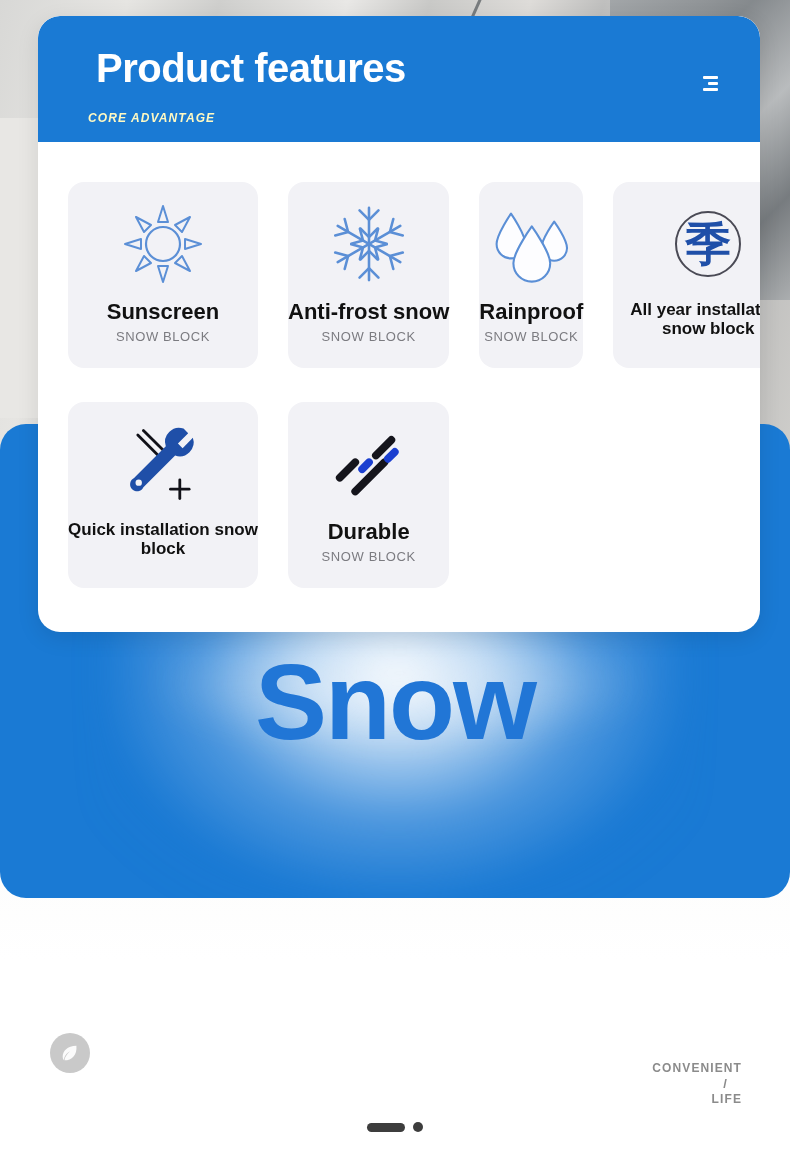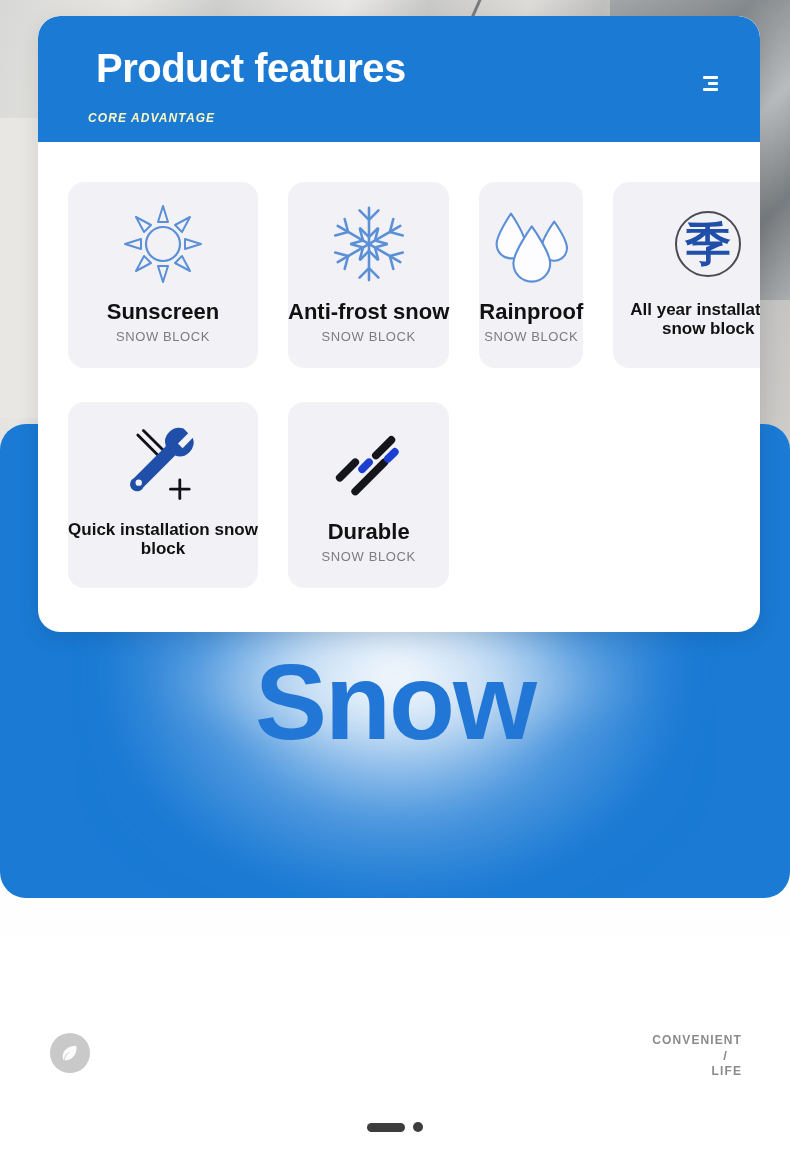--- a/index.html
+++ b/index.html
@@ -136,21 +136,21 @@
   }
 
   
   .leaf-badge{
     position:absolute; left:50px; top:1033px;
     width:40px; height:40px; border-radius:50%;
     background:#c9c9c9;
     display:flex; align-items:center; justify-content:center;
   }
   .brand-tag{
-    position:absolute; right:48px; top:1033px;
+    position:absolute; right:48px; top:1061px;
     text-align:right; color:#8b8b8b;
     font-size:12px; font-weight:bold; letter-spacing:1.1px; line-height:1.25;
   }
   .brand-tag .slash{ display:block; font-size:13px; padding-right:14px; }
   .pager{
     position:absolute; left:50%; top:1122px; transform:translateX(-50%);
     display:flex; align-items:center; gap:8px;
   }
   .pager .bar{ width:38px; height:9px; border-radius:5px; background:#3d3d3d; }
   .pager .dot{ width:10px; height:10px; border-radius:50%; background:#3d3d3d; }

